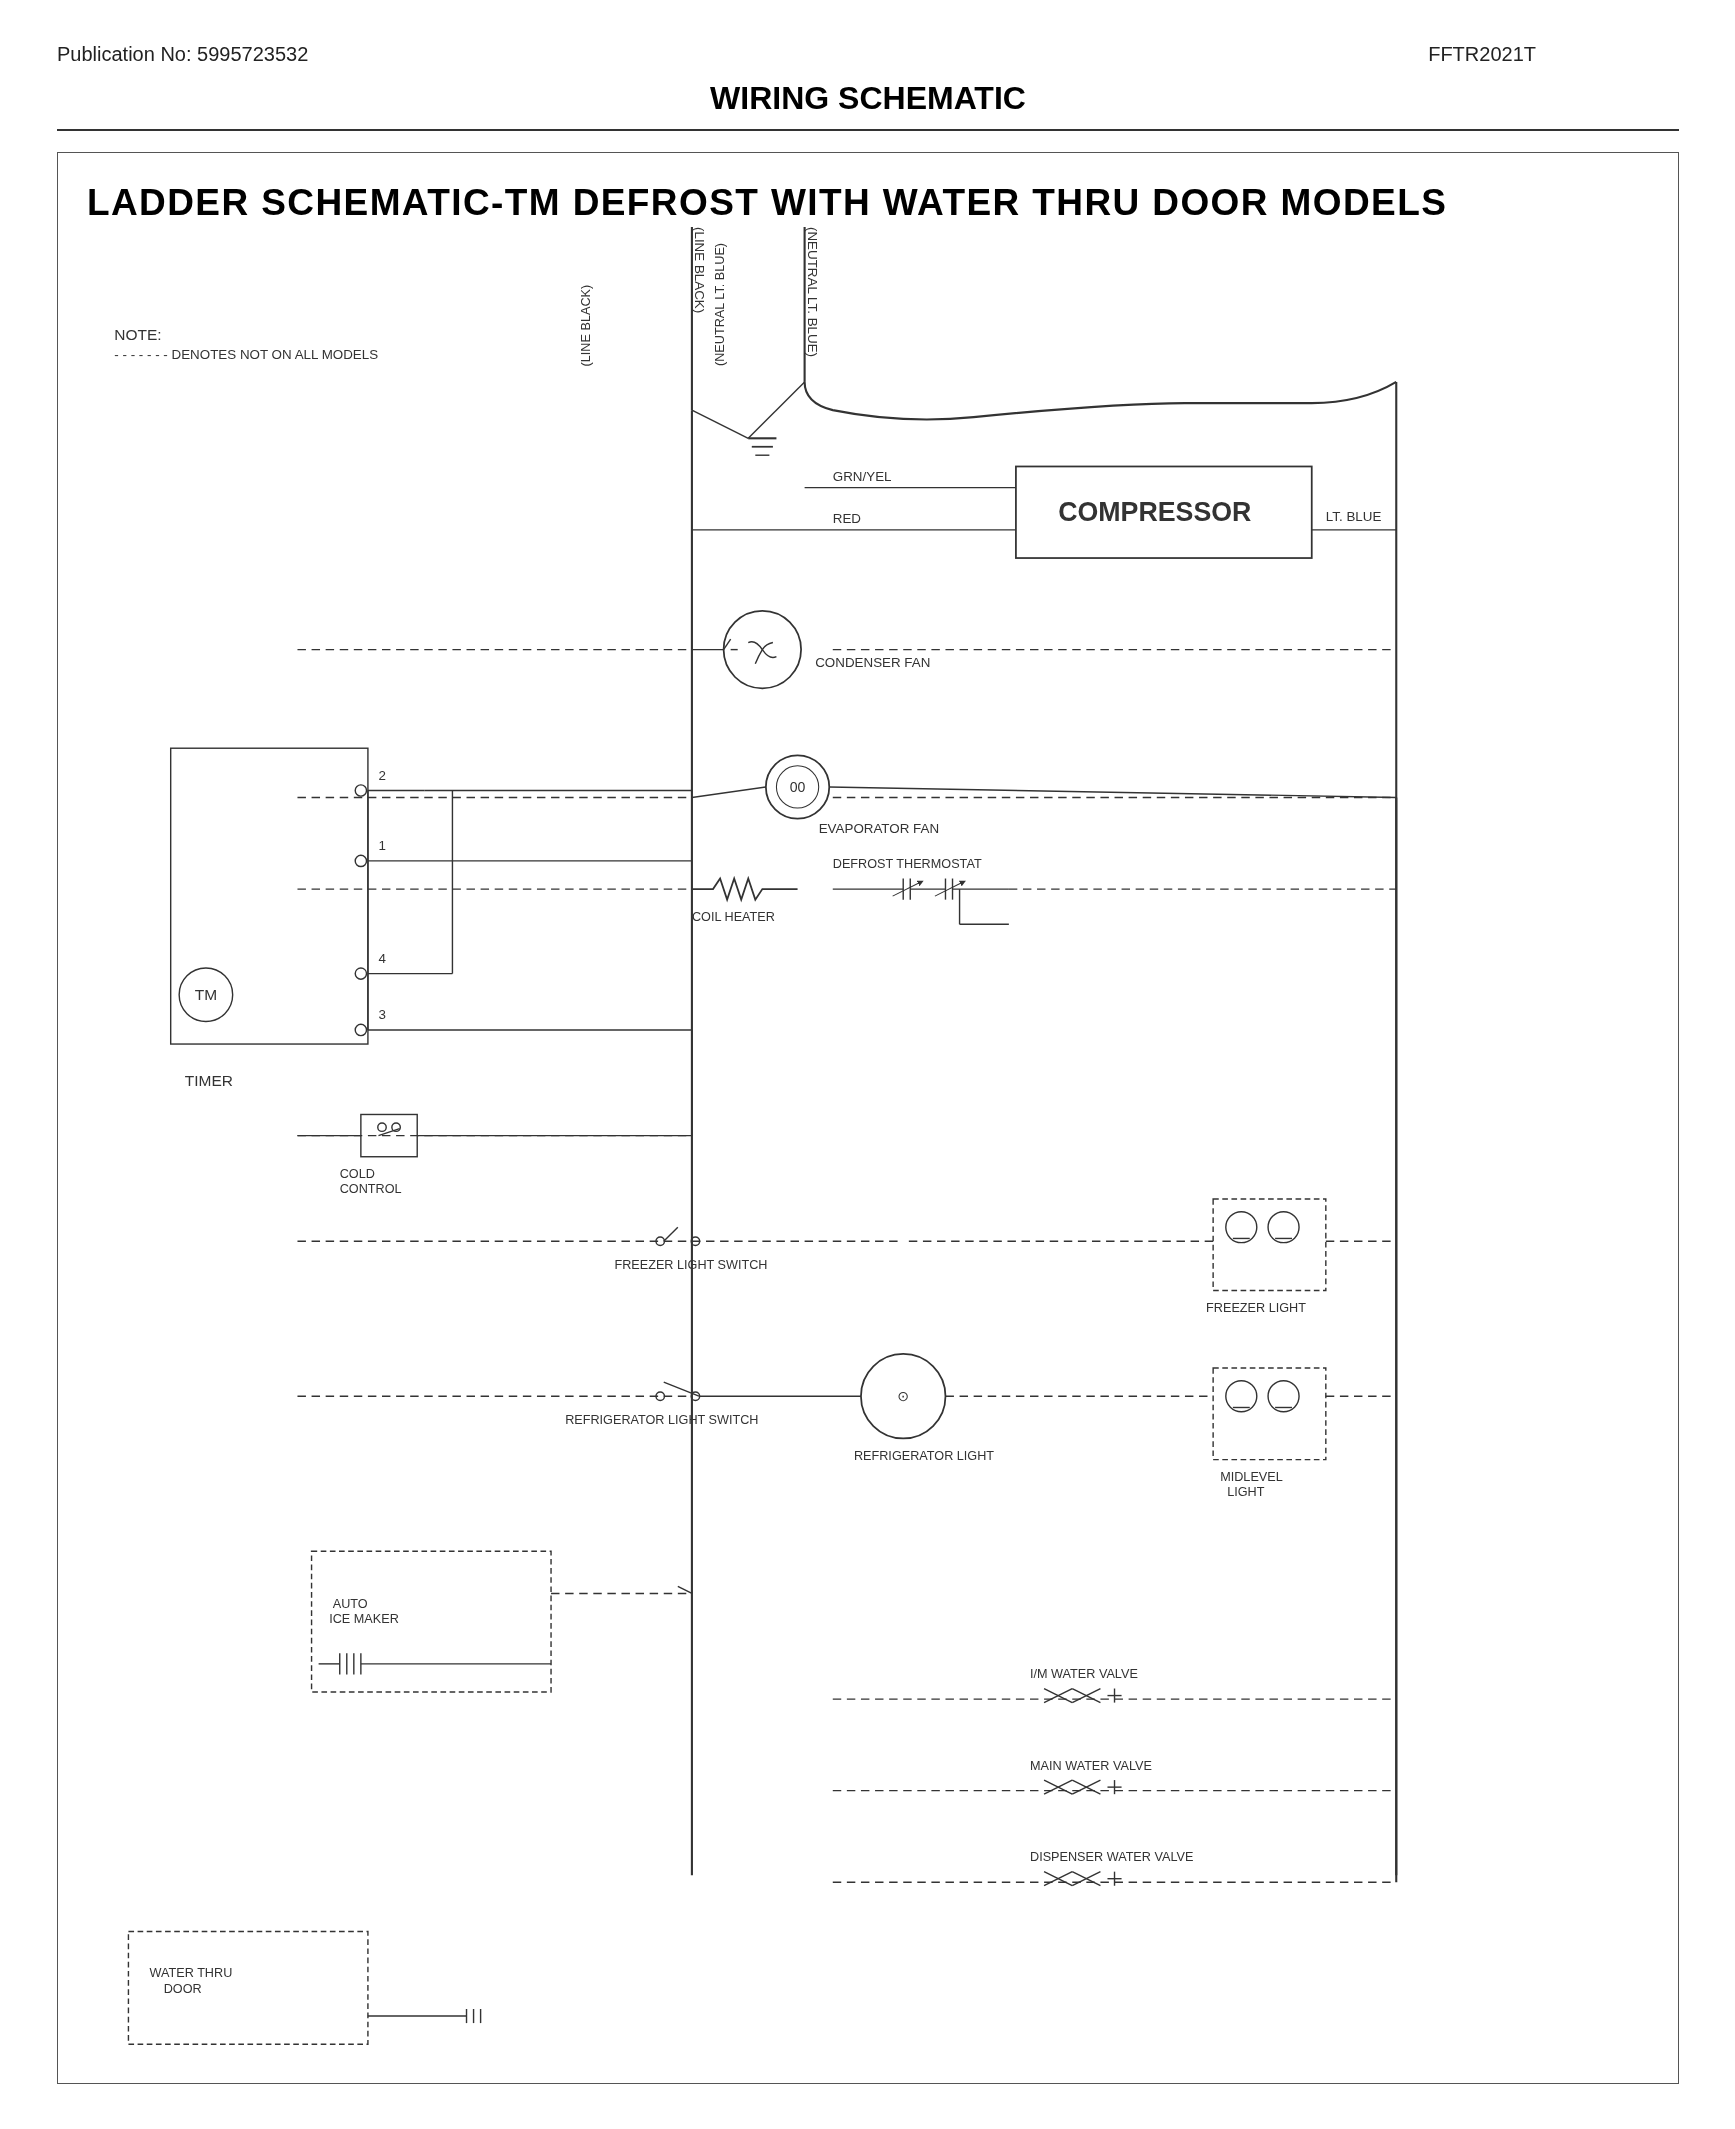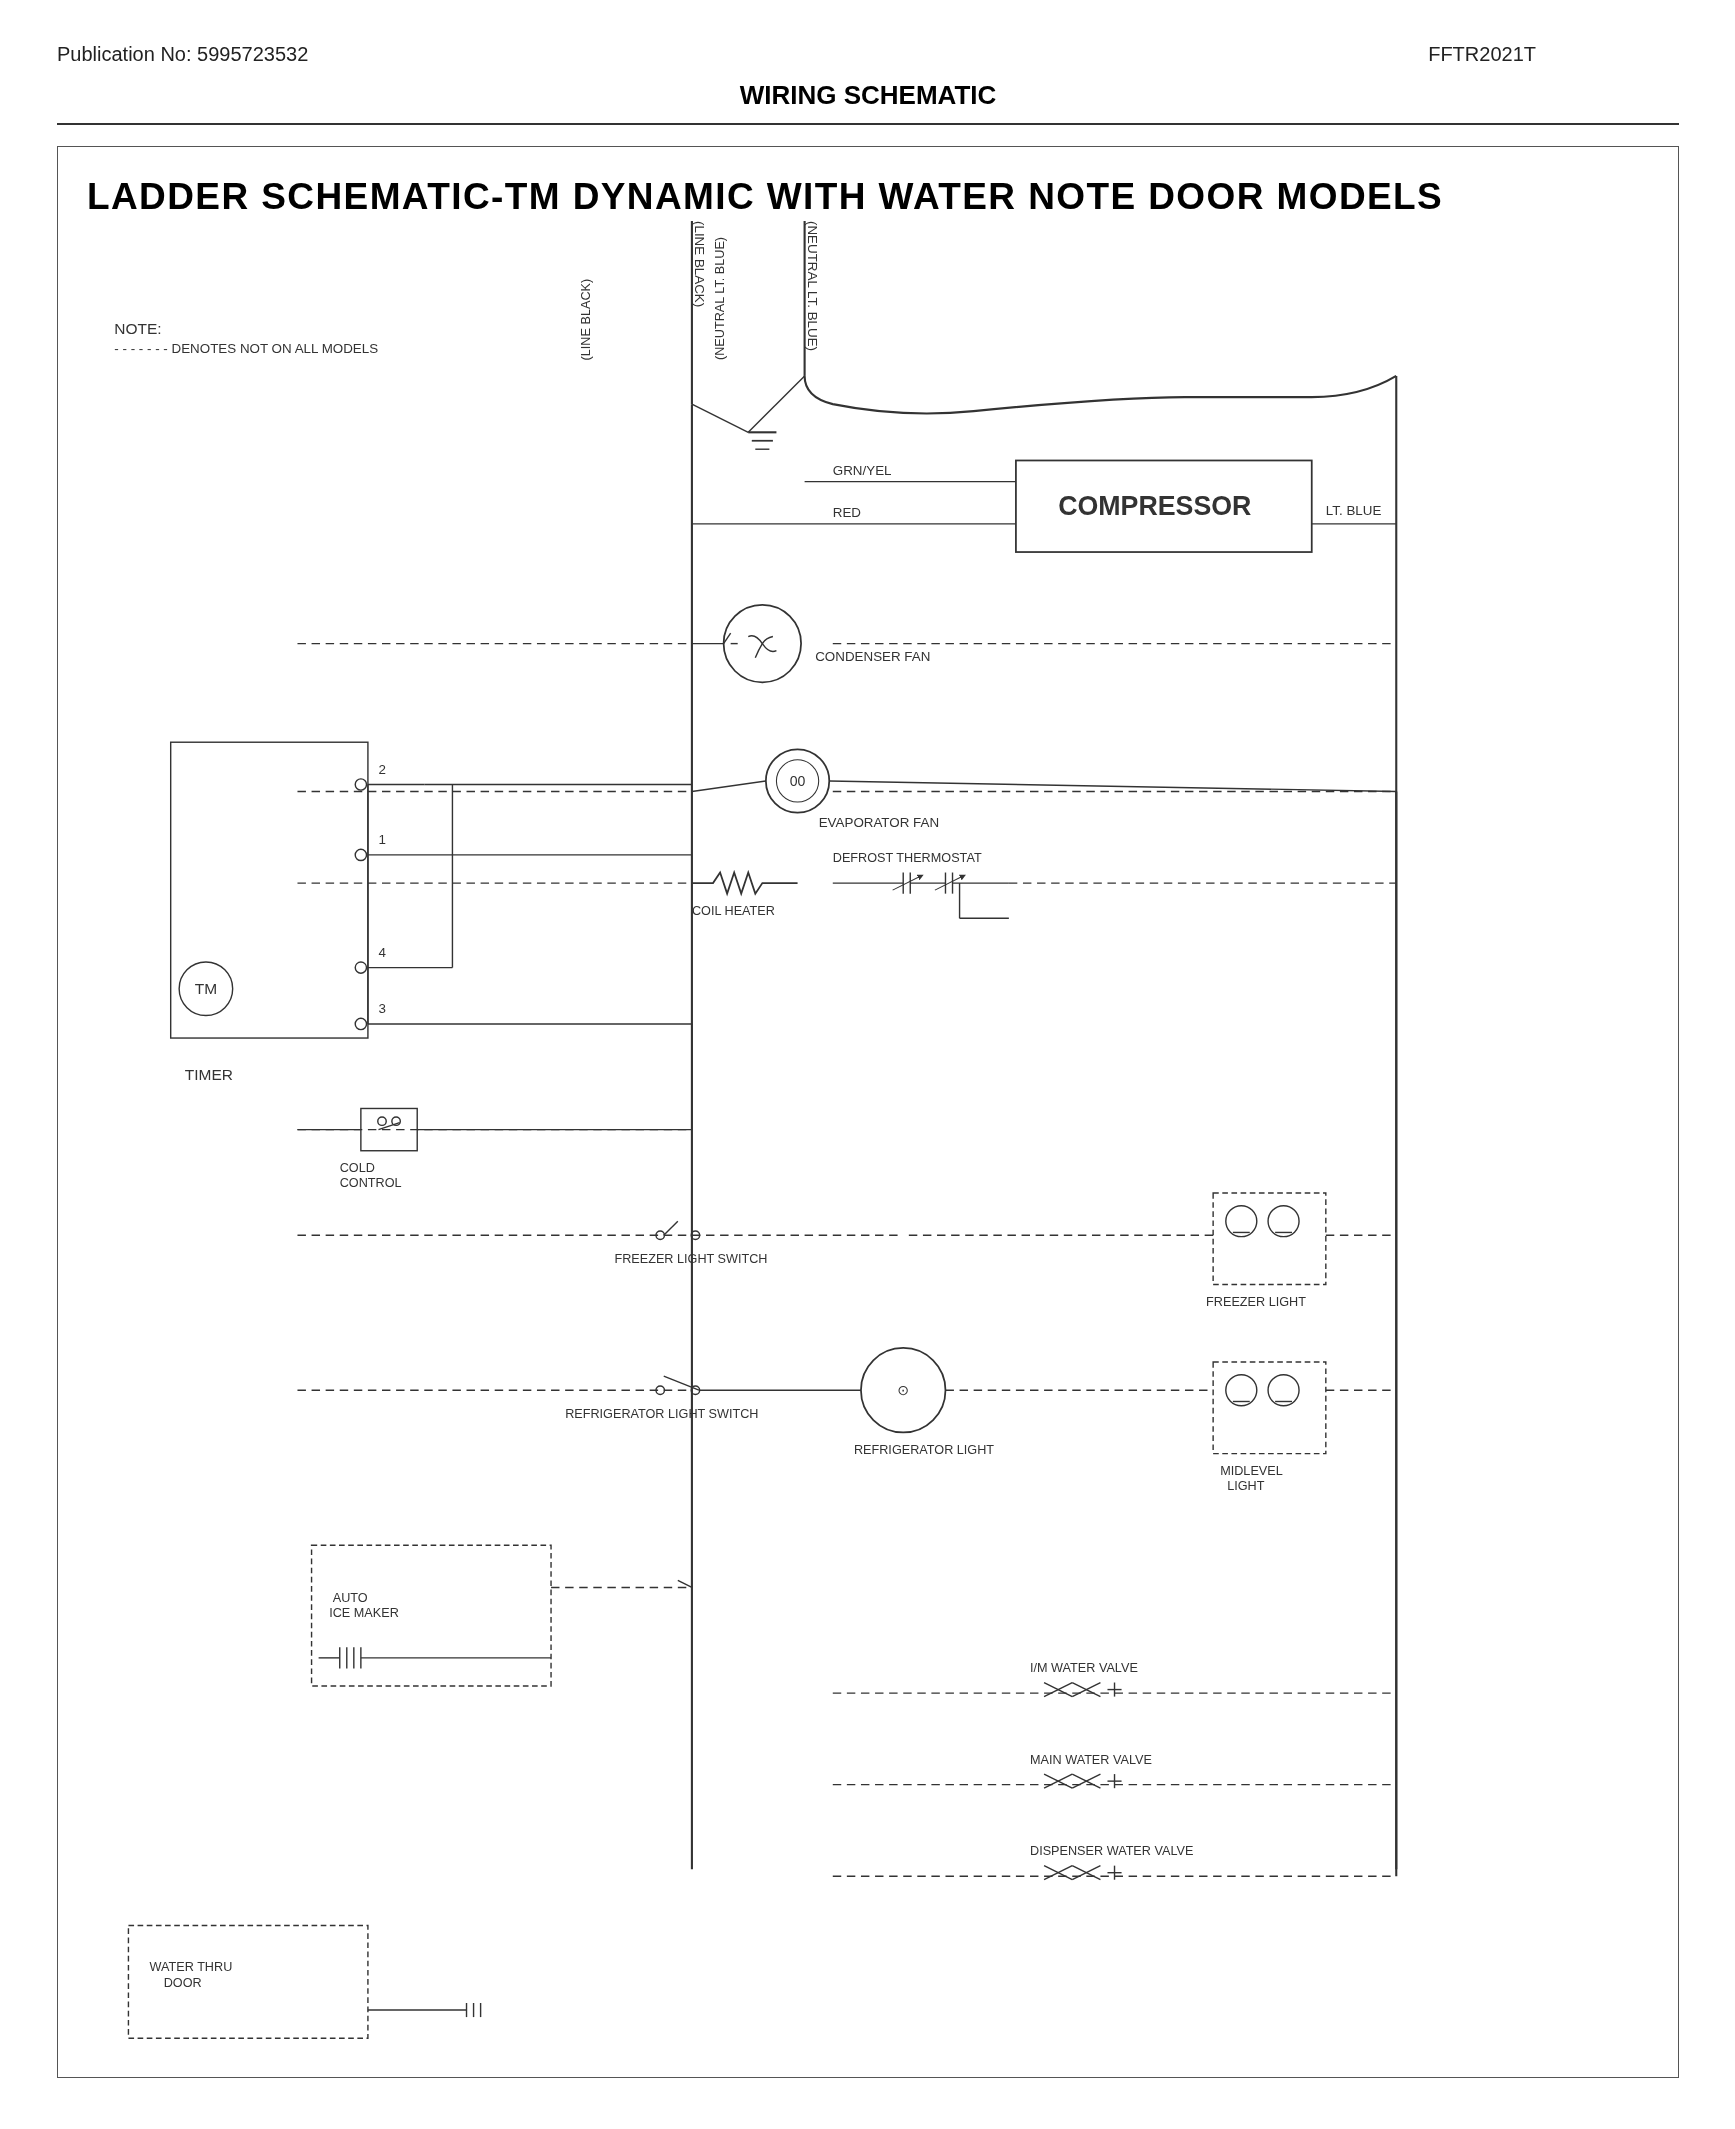--- a/index.html
+++ b/index.html
@@ -27,21 +27,21 @@
       color: #222;
     }
     .header-model {
       font-size: 20px;
       color: #222;
       text-align: right;
       flex: 1;
     }
     .page-title {
       text-align: center;
-      font-size: 26px;
+      font-size: 32px;
       font-weight: bold;
       border-bottom: 2.1px solid #333;
       padding-bottom: 11.4px;
       margin-bottom: 21.5px;
     }
     .schematic-container {
       border: 1.4px solid #555;
       width: 100%;
       min-height: 1932px;
       position: relative;
@@ -69,21 +69,21 @@
 
 <div class="page">
   <div class="header">
     <span class="header-pub">Publication No: 5995723532</span>
     <span class="header-model">FFTR2021T</span>
     <span style="width:143px"></span>
   </div>
   <div class="page-title">WIRING SCHEMATIC</div>
 
   <div class="schematic-container">
-    <div class="schematic-title">LADDER SCHEMATIC-TM DYNAMIC WITH WATER NOTE DOOR MODELS</div>
+    <div class="schematic-title">LADDER SCHEMATIC-TM DEFROST WITH WATER THRU DOOR MODELS</div>
 
     <svg class="diagram-svg" viewBox="0 0 2300 2650" xmlns="http://www.w3.org/2000/svg">
       <defs>
         <marker id="arrow" markerWidth="6" markerHeight="6" refX="3" refY="3" orient="auto">
           <path d="M0,0 L0,6 L6,3 z" fill="#333"></path>
         </marker>
       </defs>
 
       <text x="80" y="220" font-size="22" fill="#333">NOTE:</text>
       <text x="80" y="248" font-size="19" fill="#333">- - - - - - - DENOTES NOT ON ALL MODELS</text>

